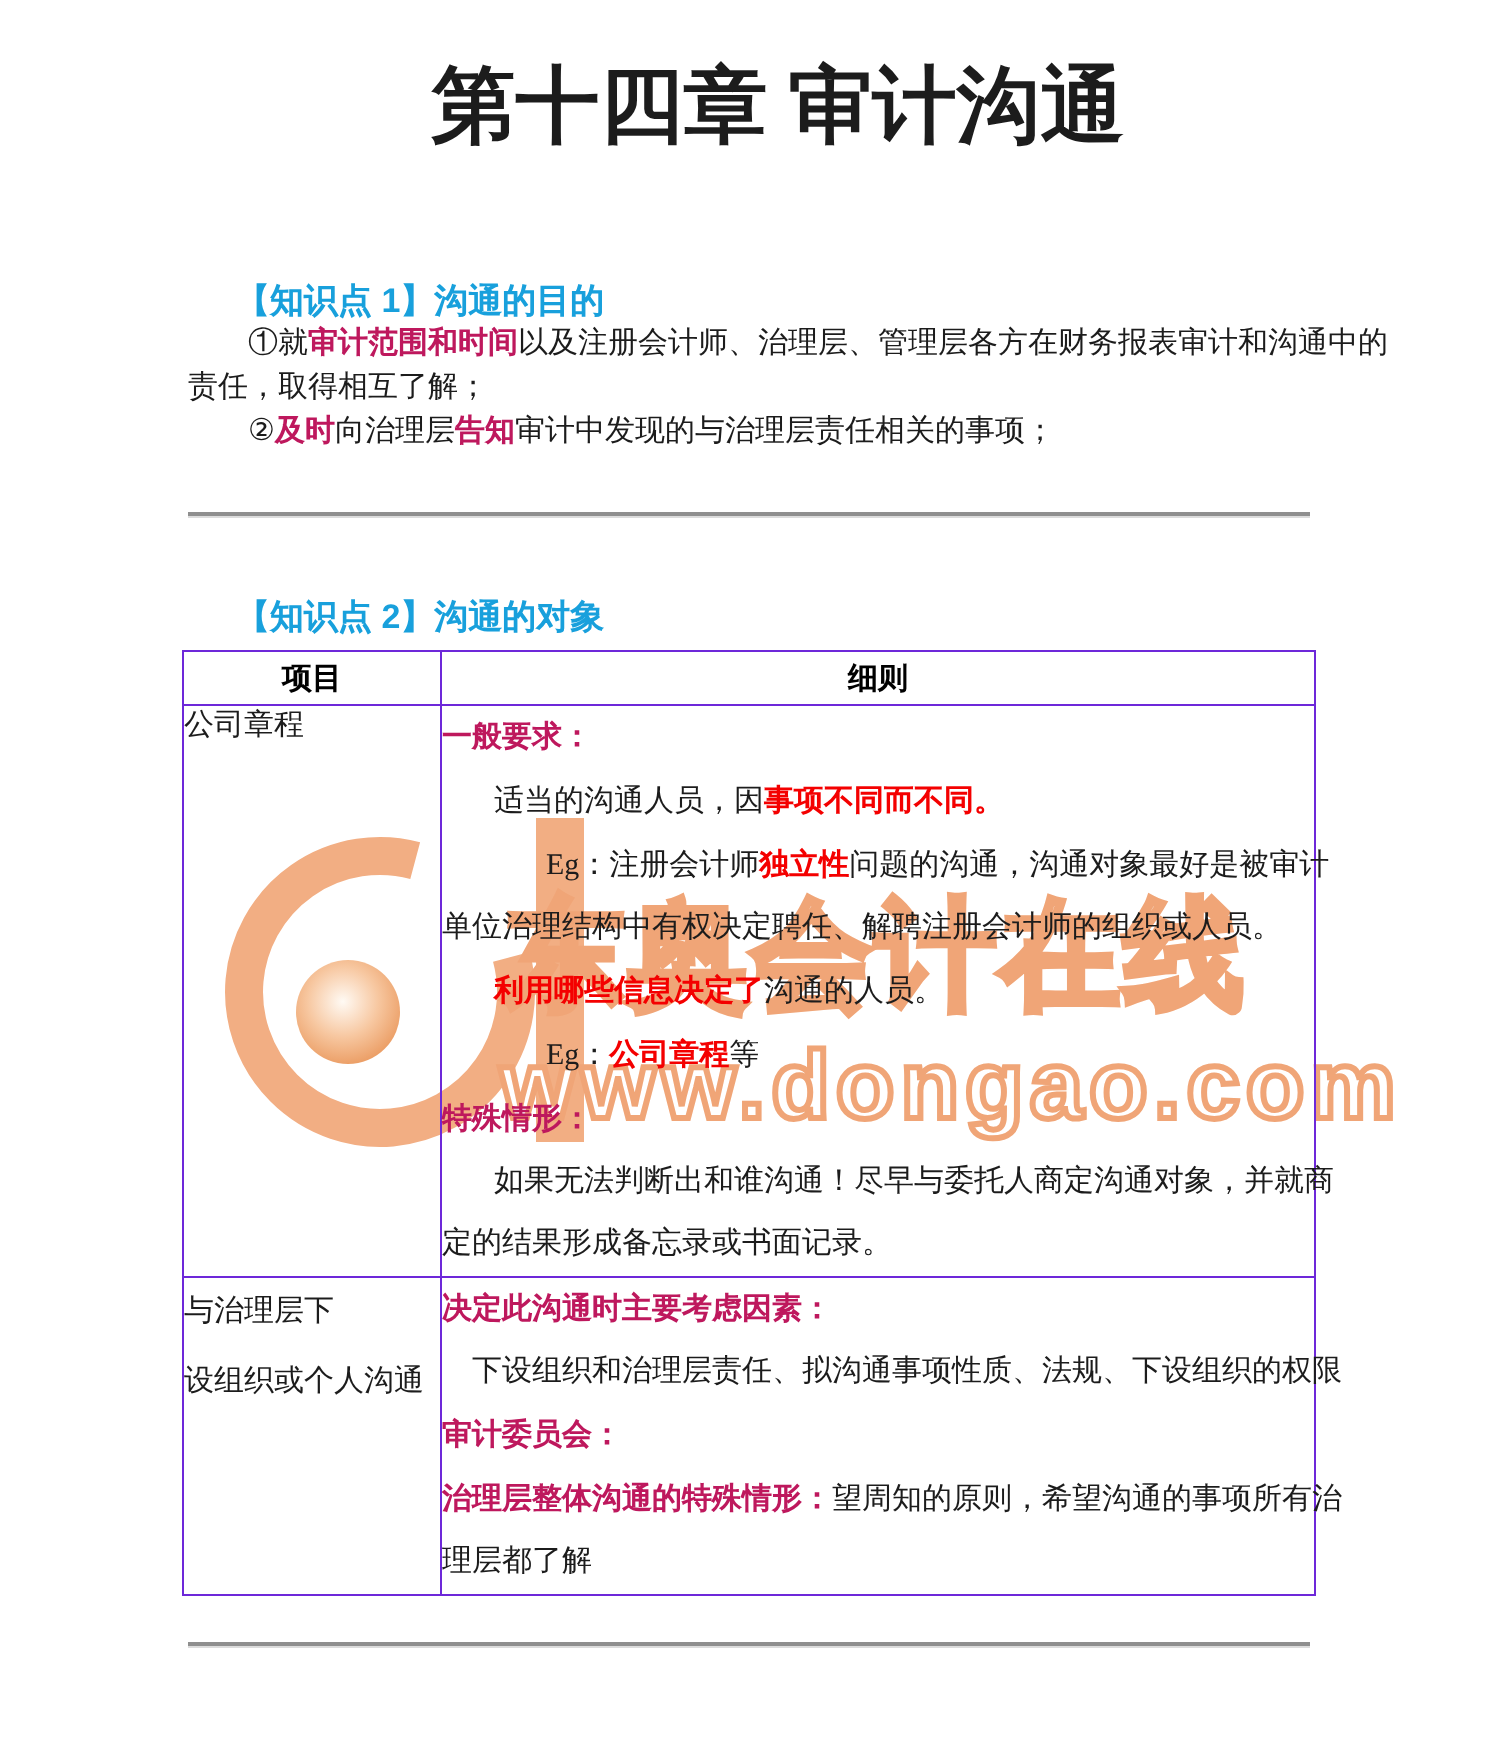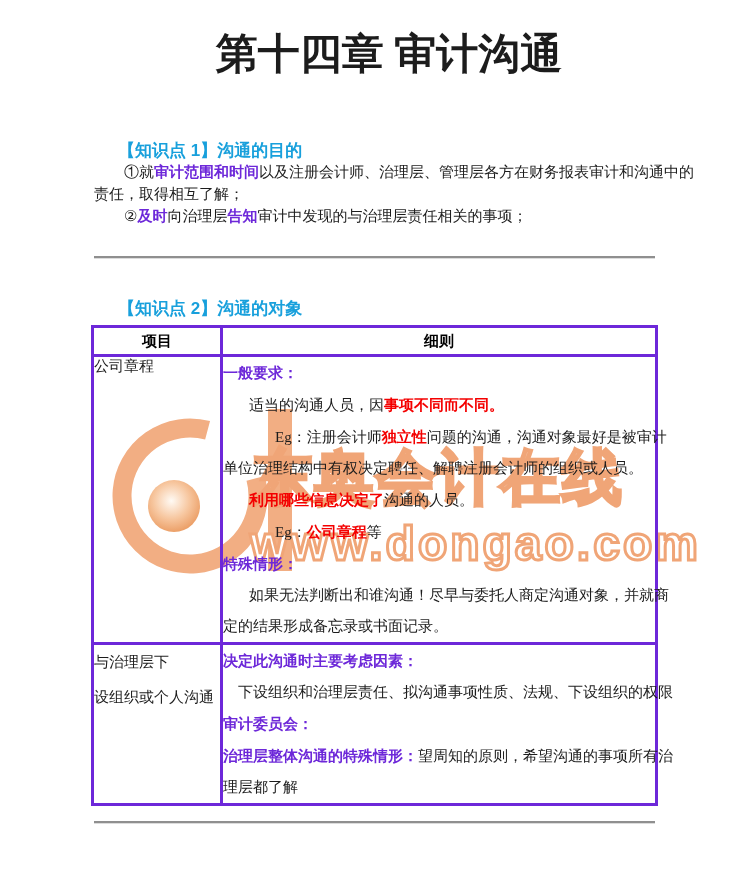--- a/index.html
+++ b/index.html
@@ -25,31 +25,31 @@
              font-family:"Liberation Sans","DejaVu Sans",sans-serif; color:#000; }
   .kp { margin:0; left:118px; font-size:17px; line-height:22px; font-weight:bold;
         font-family:"Liberation Sans","DejaVu Sans",sans-serif; color:#18a0dc; }
   .kp1 { top:140px; }
   .kp2 { top:298px; }
 
   .kp1-body { left:94px; top:161px; width:562px; font-size:15px; line-height:22px; }
   .pl { white-space:nowrap; }
   .pl.ind { text-indent:30px; }
 
-  .b  { font-family:"Liberation Sans","DejaVu Sans",sans-serif; font-weight:bold; color:#6d28d9; }
+  .b  { font-family:"Liberation Sans","DejaVu Sans",sans-serif; font-weight:bold; color:#be185d; }
   .rb { font-family:"Liberation Sans","DejaVu Sans",sans-serif; font-weight:bold; color:#f40000; }
 
   .hr { height:2px; background:#8f8f8f; border-bottom:1px solid #dcdcdc; width:561px; left:94px; }
   .hr1 { top:256px; }
   .hr2 { top:821px; }
 
   
   .tbl { left:91px; top:325px; width:567px; border-collapse:collapse; table-layout:fixed;
          font-size:15px; }
-  .tbl td { border:3px solid #6d28d9; padding:0; vertical-align:top; background:transparent; }
+  .tbl td { border:1px solid #6d28d9; padding:0; vertical-align:top; background:transparent; }
   .col-item { width:129px; }
   .hdr td { height:26px; text-align:center; vertical-align:middle; font-weight:bold;
             font-family:"Liberation Sans","DejaVu Sans",sans-serif; color:#000; }
   .cell-item { vertical-align:middle; padding:0 2px 0 5px; }
   .cell-item .il { line-height:35px; white-space:nowrap; }
   .cell-detail { padding:5px 4px 0 7px; line-height:31px; }
   .row-1 td { height:282px; }
   .row-2 td { height:155px; }
   .tl { white-space:nowrap; }
   .i1 { padding-left:15px; }

